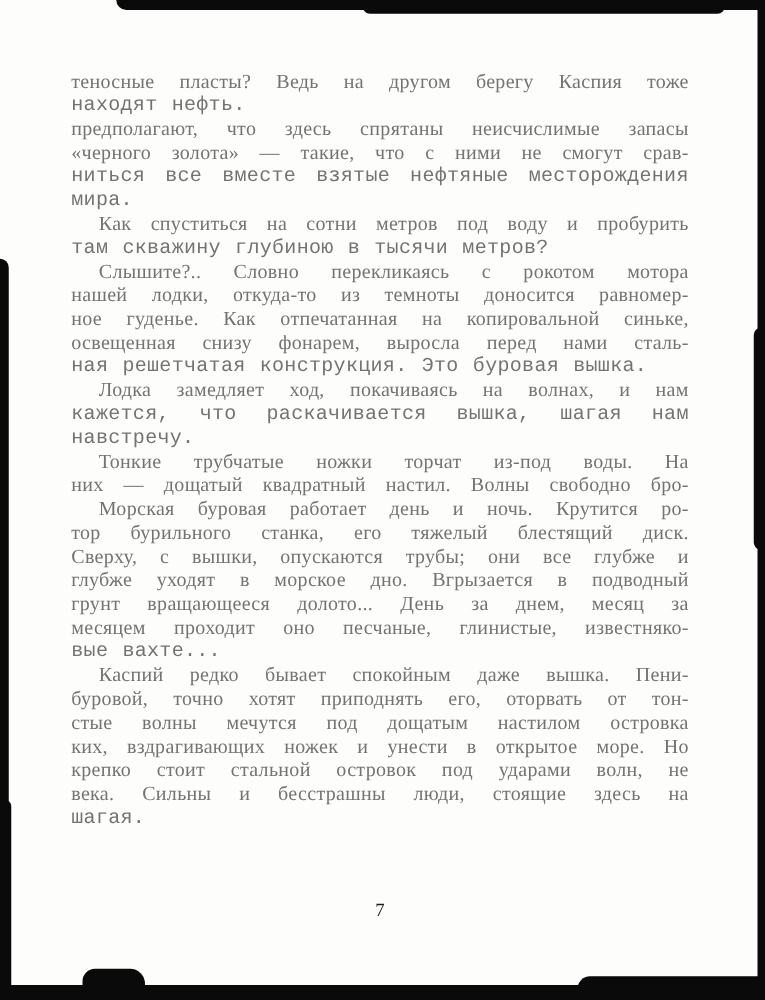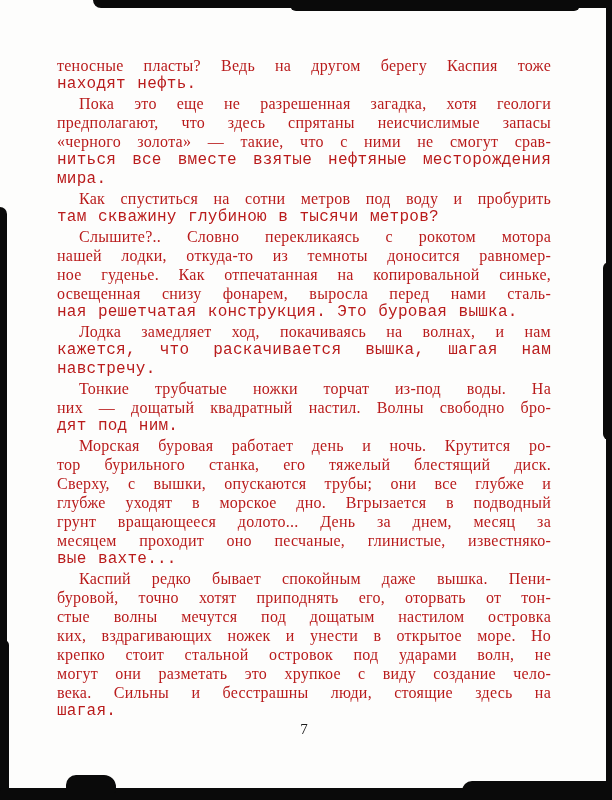--- a/index.html
+++ b/index.html
@@ -22,21 +22,21 @@
   
   .text-block {
     position: absolute;
     left: 57px;
     top: 56px;
     width: 494px;
     font-size: 16px;
     line-height: 19px;
     letter-spacing: 0.25px;
     word-spacing: 1.5px;
-    color: #b91c1c;
+    color: #737373;
   }
   .para { margin: 0; padding: 0; }
   .line {
     text-align: justify;
     text-align-last: justify;
     white-space: normal;
   }
   .line.last { text-align-last: left; font-family: Liberation Mono, monospace; }
   .line.indent { text-indent: 22px; }
   .page-number {
@@ -100,21 +100,20 @@
   <div class="edge edge-bottom"></div>
   <div class="edge edge-bottom-blob"></div>
   <div class="edge edge-bottom-right"></div>
 
   <div class="text-block">
       <div class="para">
         <div class="line">теносные пласты? Ведь на другом берегу Каспия тоже</div>
         <div class="line last">находят нефть.</div>
       </div>
       <div class="para">
-        <div class="line indent">Пока это еще не разрешенная загадка, хотя геологи</div>
         <div class="line">предполагают, что здесь спрятаны неисчислимые запасы</div>
         <div class="line">«черного золота» — такие, что с ними не смогут срав-</div>
         <div class="line last">ниться все вместе взятые нефтяные месторождения мира.</div>
       </div>
       <div class="para">
         <div class="line indent">Как спуститься на сотни метров под воду и пробурить</div>
         <div class="line last">там скважину глубиною в тысячи метров?</div>
       </div>
       <div class="para">
         <div class="line indent">Слышите?.. Словно перекликаясь с рокотом мотора</div>
@@ -123,37 +122,35 @@
         <div class="line">освещенная снизу фонарем, выросла перед нами сталь-</div>
         <div class="line last">ная решетчатая конструкция. Это буровая вышка.</div>
       </div>
       <div class="para">
         <div class="line indent">Лодка замедляет ход, покачиваясь на волнах, и нам</div>
         <div class="line last">кажется, что раскачивается вышка, шагая нам навстречу.</div>
       </div>
       <div class="para">
         <div class="line indent">Тонкие трубчатые ножки торчат из-под воды. На</div>
         <div class="line">них — дощатый квадратный настил. Волны свободно бро-</div>
-        <div class="line last">дят под ним.</div>
       </div>
       <div class="para">
         <div class="line indent">Морская буровая работает день и ночь. Крутится ро-</div>
         <div class="line">тор бурильного станка, его тяжелый блестящий диск.</div>
         <div class="line">Сверху, с вышки, опускаются трубы; они все глубже и</div>
         <div class="line">глубже уходят в морское дно. Вгрызается в подводный</div>
         <div class="line">грунт вращающееся долото... День за днем, месяц за</div>
         <div class="line">месяцем проходит оно песчаные, глинистые, известняко-</div>
         <div class="line last">вые вахте...</div>
       </div>
       <div class="para">
         <div class="line indent">Каспий редко бывает спокойным даже вышка. Пени-</div>
         <div class="line">буровой, точно хотят приподнять его, оторвать от тон-</div>
         <div class="line">стые волны мечутся под дощатым настилом островка</div>
         <div class="line">ких, вздрагивающих ножек и унести в открытое море. Но</div>
         <div class="line">крепко стоит стальной островок под ударами волн, не</div>
-        <div class="line">могут они разметать это хрупкое с виду создание чело-</div>
         <div class="line">века. Сильны и бесстрашны люди, стоящие здесь на</div>
         <div class="line last">шагая.</div>
       </div>
     </div>
 
   <div class="page-number">7</div>
 </div>
 
 </body></html>

